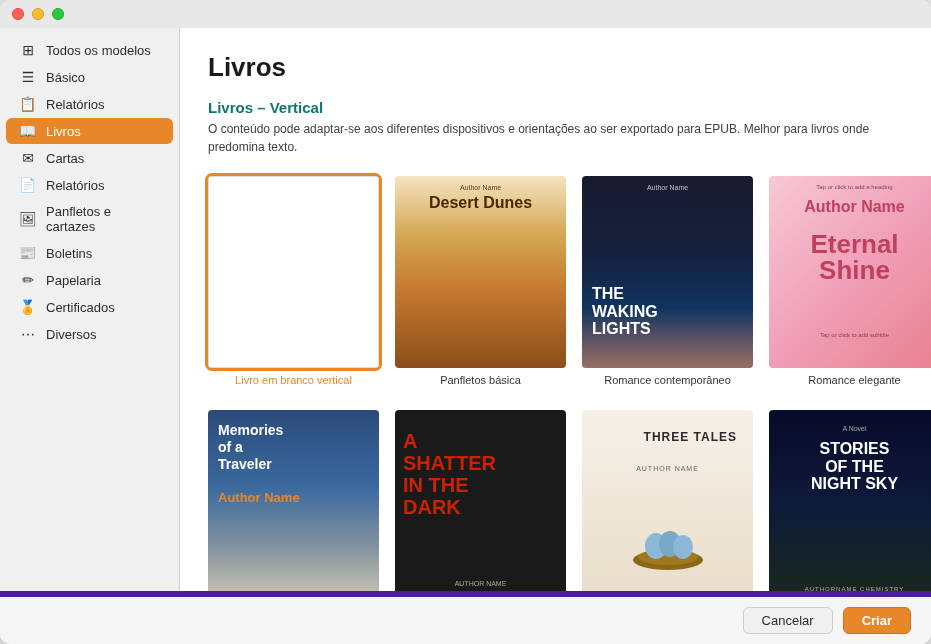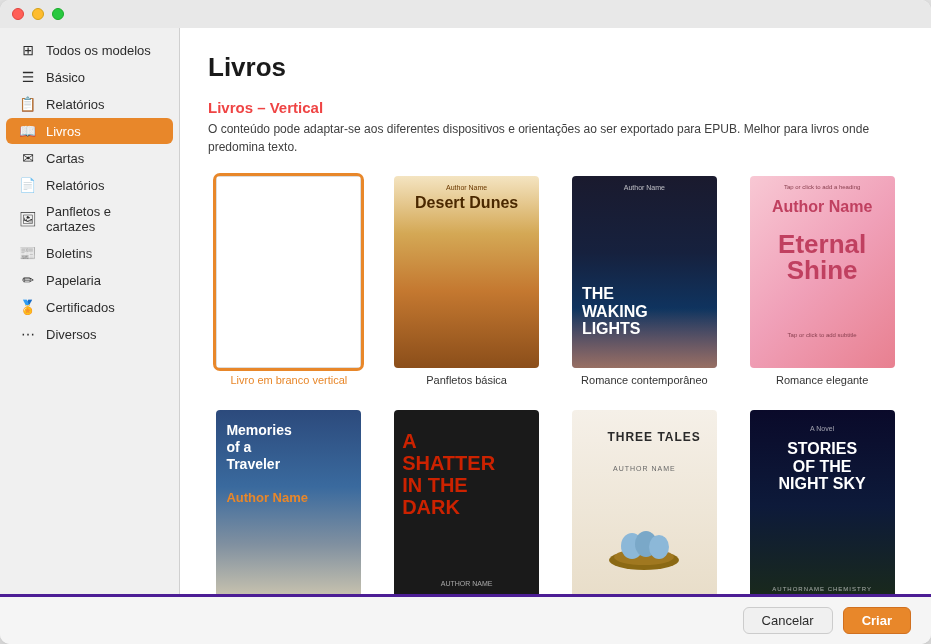--- a/index.html
+++ b/index.html
@@ -102,21 +102,21 @@
     .page-title {
       font-size: 26px;
       font-weight: 600;
       color: #1a1a1a;
       margin-bottom: 16px;
     }
 
     .section-title {
       font-size: 15px;
       font-weight: 600;
-      color: #ef4444;
+      color: #0f766e;
       margin-bottom: 4px;
     }
 
     .section-desc {
       font-size: 12px;
       color: #404040;
       margin-bottom: 20px;
       line-height: 1.5;
       max-width: 680px;
     }
@@ -129,21 +129,21 @@
     }
 
     .template-item {
       display: flex;
       flex-direction: column;
       align-items: center;
       cursor: pointer;
     }
 
     .template-cover {
-      width: 145px;
+      width: 171px;
       height: 192px;
       border-radius: 4px;
       overflow: hidden;
       position: relative;
       margin-bottom: 6px;
     }
 
     .template-item.selected .template-cover {
       outline: 3px solid #e8872a;
       border-radius: 4px;
@@ -412,21 +412,21 @@
     }
 
     
     .footer {
       display: flex;
       justify-content: flex-end;
       align-items: center;
       padding: 10px 20px;
       gap: 10px;
       background: #f5f5f5;
-      border-top: 3px solid #4c1d95;
+      border-top: 6px solid #4c1d95;
       flex-shrink: 0;
     }
 
     .btn {
       padding: 5px 18px;
       border-radius: 6px;
       font-size: 13px;
       font-weight: 500;
       cursor: pointer;
       border: 1px solid #ccc;

